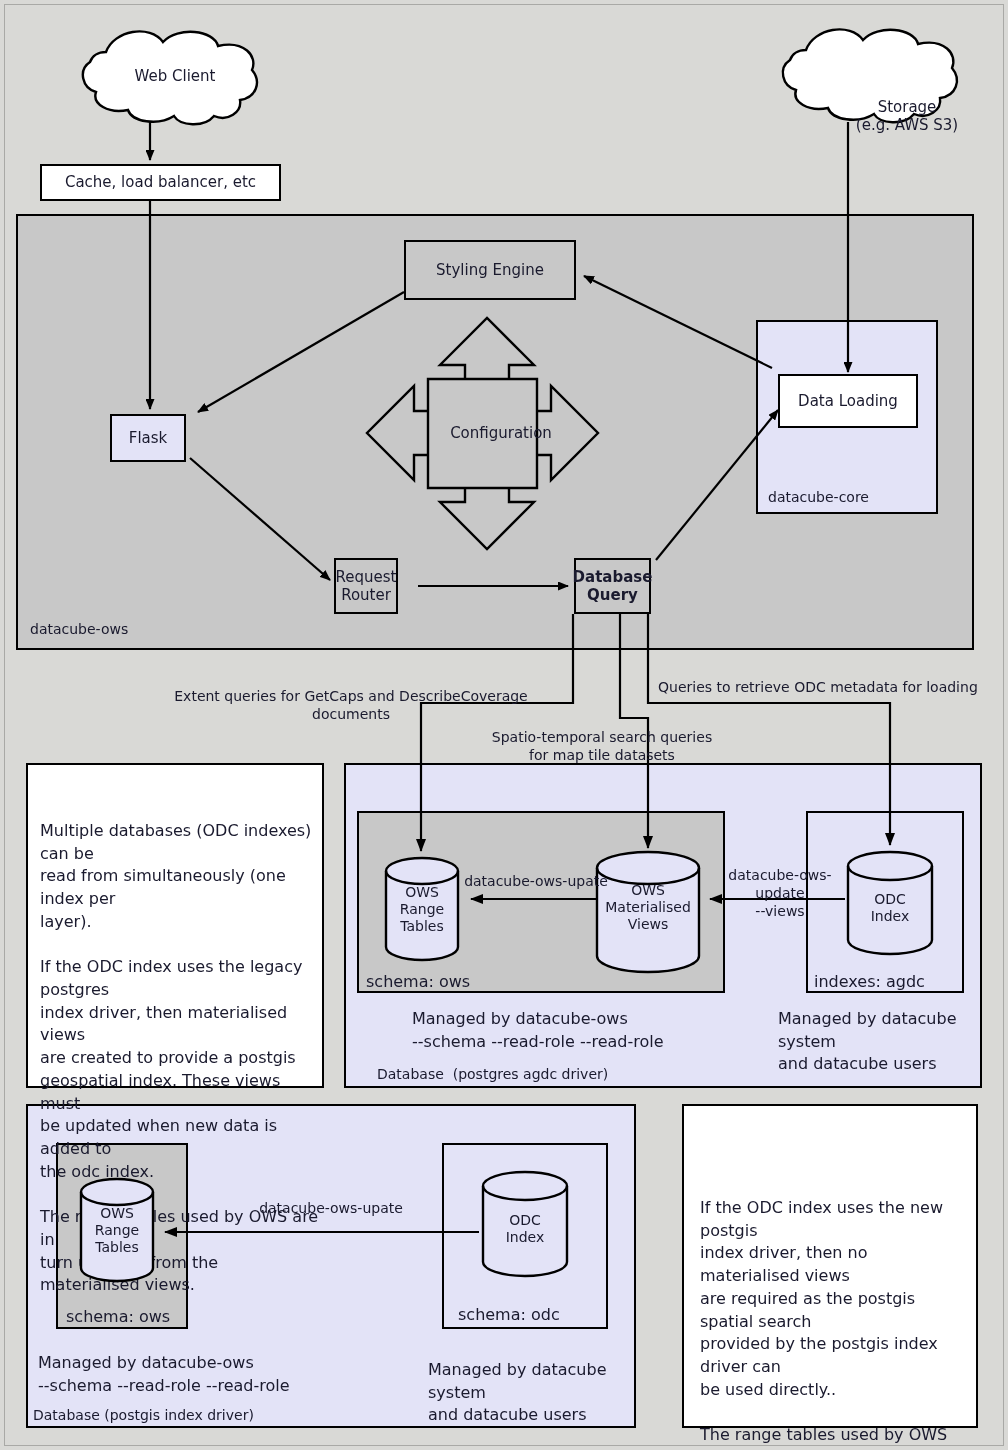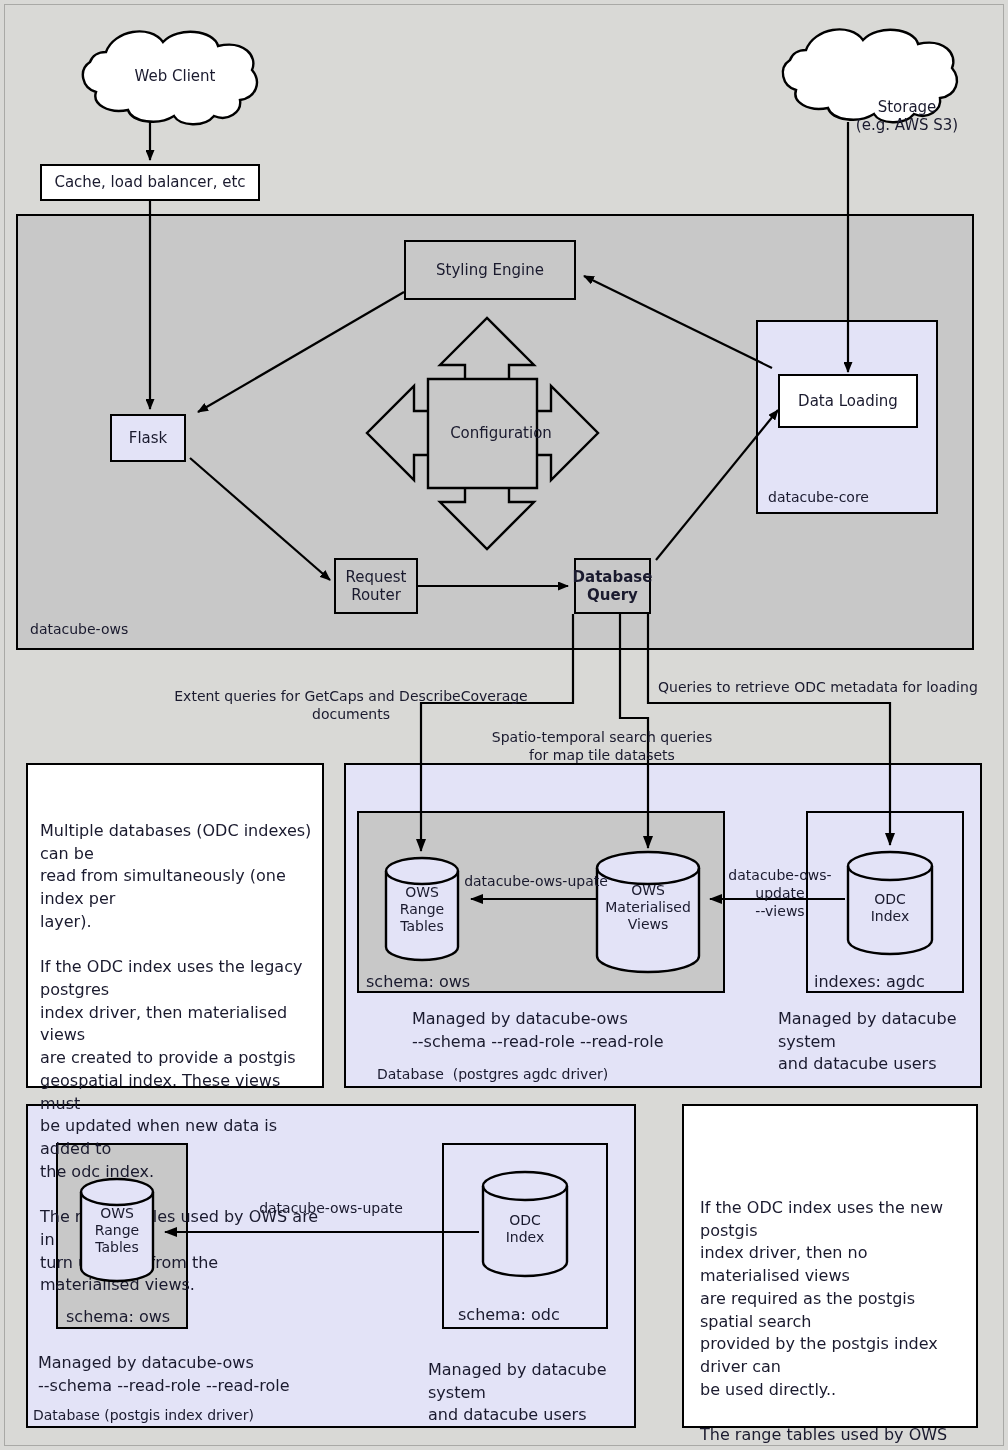--- a/index.html
+++ b/index.html
@@ -216,29 +216,29 @@
       <path d="M483,1186 a42,14 0 0,1 84,0 l0,76 a42,14 0 0,1 -84,0 Z" fill="#e3e3f7" stroke="#000" stroke-width="2.4"></path>
       <path d="M483,1186 a42,14 0 0,0 84,0" fill="none" stroke="#000" stroke-width="2.4"></path>
     </g>
   </svg>
 
   <div class="node fs15" style="left:100px; top:62px; width:150px; height:28px;">Web Client</div>
 
   <div class="node fs15" style="left:832px; top:57px; width:150px; height:44px; white-space:pre-line;margin-top:37px;">Storage
 (e.g. AWS S3)</div>
 
-  <div class="node box fill-white fs15" style="left:40px; top:164px; width:220px; height:37px;">Cache, load balancer, etc</div>
+  <div class="node box fill-white fs15" style="left:40px; top:164px; width:241px; height:37px;">Cache, load balancer, etc</div>
 
   <div class="node box fill-none fs15" style="left:404px; top:240px; width:172px; height:60px;">Styling Engine</div>
 
   <div class="node fs15" style="left:428px; top:419px; width:130px; height:28px;margin-left:8px;">Configuration</div>
 
   <div class="node box fill-lav fs15" style="left:110px; top:414px; width:76px; height:48px;">Flask</div>
 
-  <div class="node box fill-none fs15" style="left:334px; top:558px; width:84px; height:56px; white-space:pre-line;">Request
+  <div class="node box fill-none fs15" style="left:334px; top:558px; width:64px; height:56px; white-space:pre-line;">Request
 Router</div>
 
   <div class="node box fill-none fs15" style="left:574px; top:558px; width:77px; height:56px; white-space:pre-line;font-weight:bold;">Database
 Query</div>
 
   <div class="node box fill-white fs15" style="left:778px; top:374px; width:140px; height:54px;text-align:center;">Data Loading</div>
 
   <div class="edge-label fs14" style="left:146px; top:687px; width:410px;">Extent queries for GetCaps and DescribeCoverage documents</div>
 
   <div class="edge-label fs14" style="left:488px; top:728px; width:228px;">Spatio-temporal search queries

